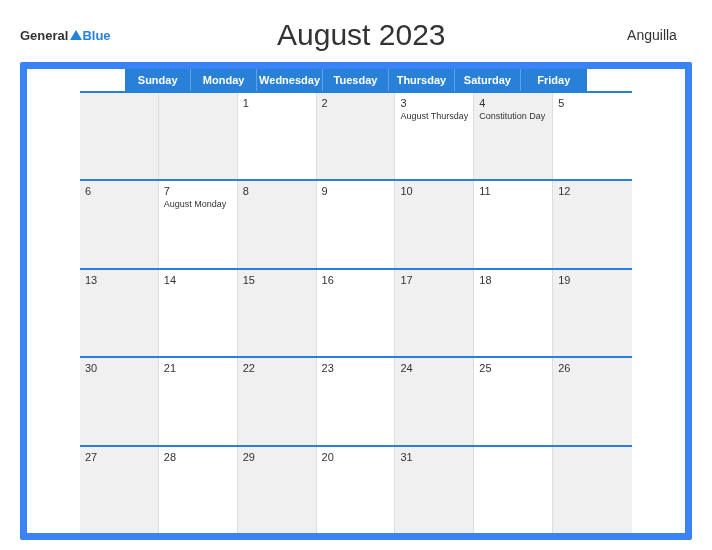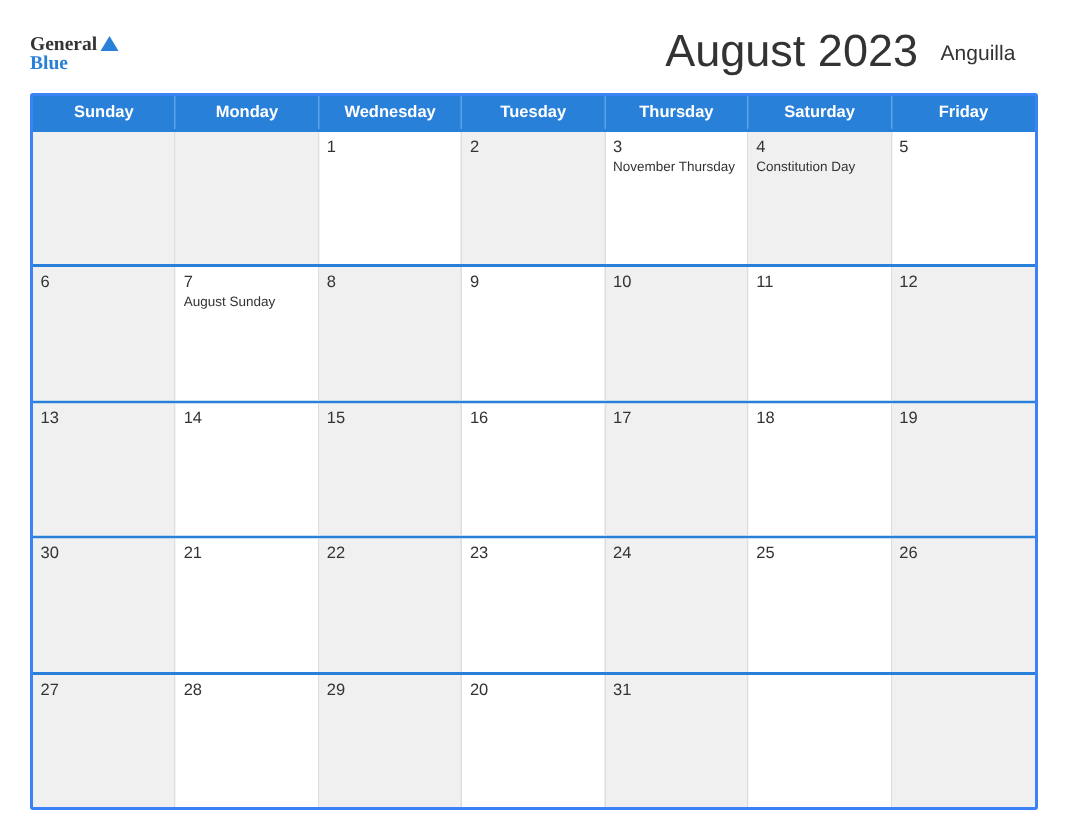--- a/index.html
+++ b/index.html
@@ -19,23 +19,21 @@
       flex-direction: column;
     }
     .header {
       display: flex;
       align-items: center;
       justify-content: space-between;
       margin-bottom: 10px;
     }
     .logo {
       display: flex;
-      flex-direction: column;
       line-height: 1;
-      font-family: Liberation Serif, serif;
     }
     .logo-general {
       font-size: 13px;
       font-weight: bold;
       color: #333;
     }
     .logo-blue {
       font-size: 13px;
       font-weight: bold;
       color: #2980d9;
@@ -51,36 +49,37 @@
       vertical-align: middle;
     }
     .logo-row {
       display: flex;
       align-items: center;
     }
     .month-title {
       font-size: 30px;
       font-weight: normal;
       color: #333;
-      text-align: right;
+      text-align: center;
       flex: 1;
     }
     .country-label {
       font-size: 14px;
       color: #333;
       text-align: center;
       min-width: 80px;
     }
     .calendar {
       flex: 1;
-      border: 2px solid #3b82f6;
+      border: 7px solid #3b82f6;
       border-radius: 2px;
       overflow: hidden;
       display: flex;
       flex-direction: column;
+      align-items: center;
     }
     .cal-header {
       display: grid;
       grid-template-columns: repeat(7, 1fr);
       background: #2980d9;
     }
     .cal-header-cell {
       color: #fff;
       font-size: 11px;
       font-weight: bold;
@@ -159,37 +158,37 @@
           <div class="cal-cell shaded"></div>
           <div class="cal-cell shaded"></div>
           <div class="cal-cell">
             <span class="day-num">1</span>
           </div>
           <div class="cal-cell shaded">
             <span class="day-num">2</span>
           </div>
           <div class="cal-cell">
             <span class="day-num">3</span>
-            <span class="day-event">November Thursday</span>
+            <span class="day-event">August Thursday</span>
           </div>
           <div class="cal-cell shaded">
             <span class="day-num">4</span>
             <span class="day-event">Constitution Day</span>
           </div>
           <div class="cal-cell">
             <span class="day-num">5</span>
           </div>
         </div>
         <div class="cal-week">
           <div class="cal-cell shaded">
             <span class="day-num">6</span>
           </div>
           <div class="cal-cell">
             <span class="day-num">7</span>
-            <span class="day-event">August Sunday</span>
+            <span class="day-event">August Monday</span>
           </div>
           <div class="cal-cell shaded">
             <span class="day-num">8</span>
           </div>
           <div class="cal-cell">
             <span class="day-num">9</span>
           </div>
           <div class="cal-cell shaded">
             <span class="day-num">10</span>
           </div>

